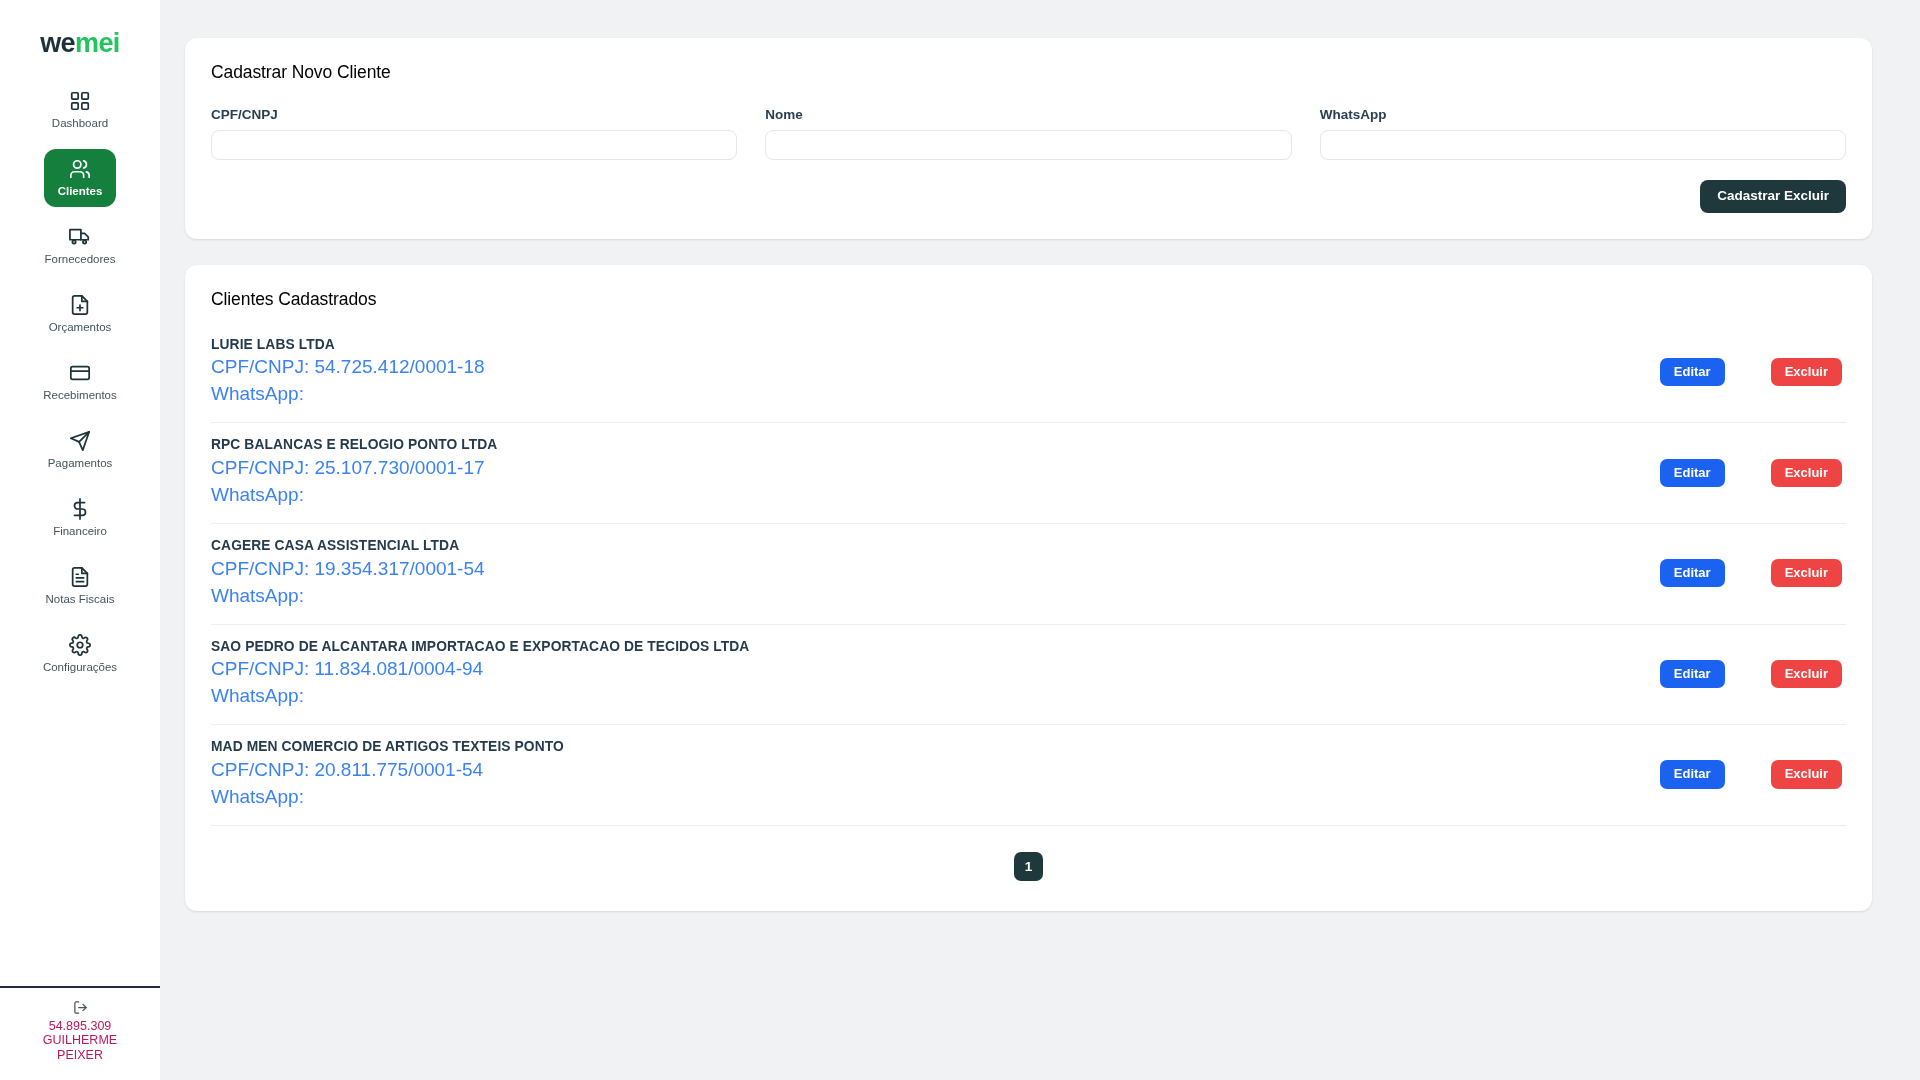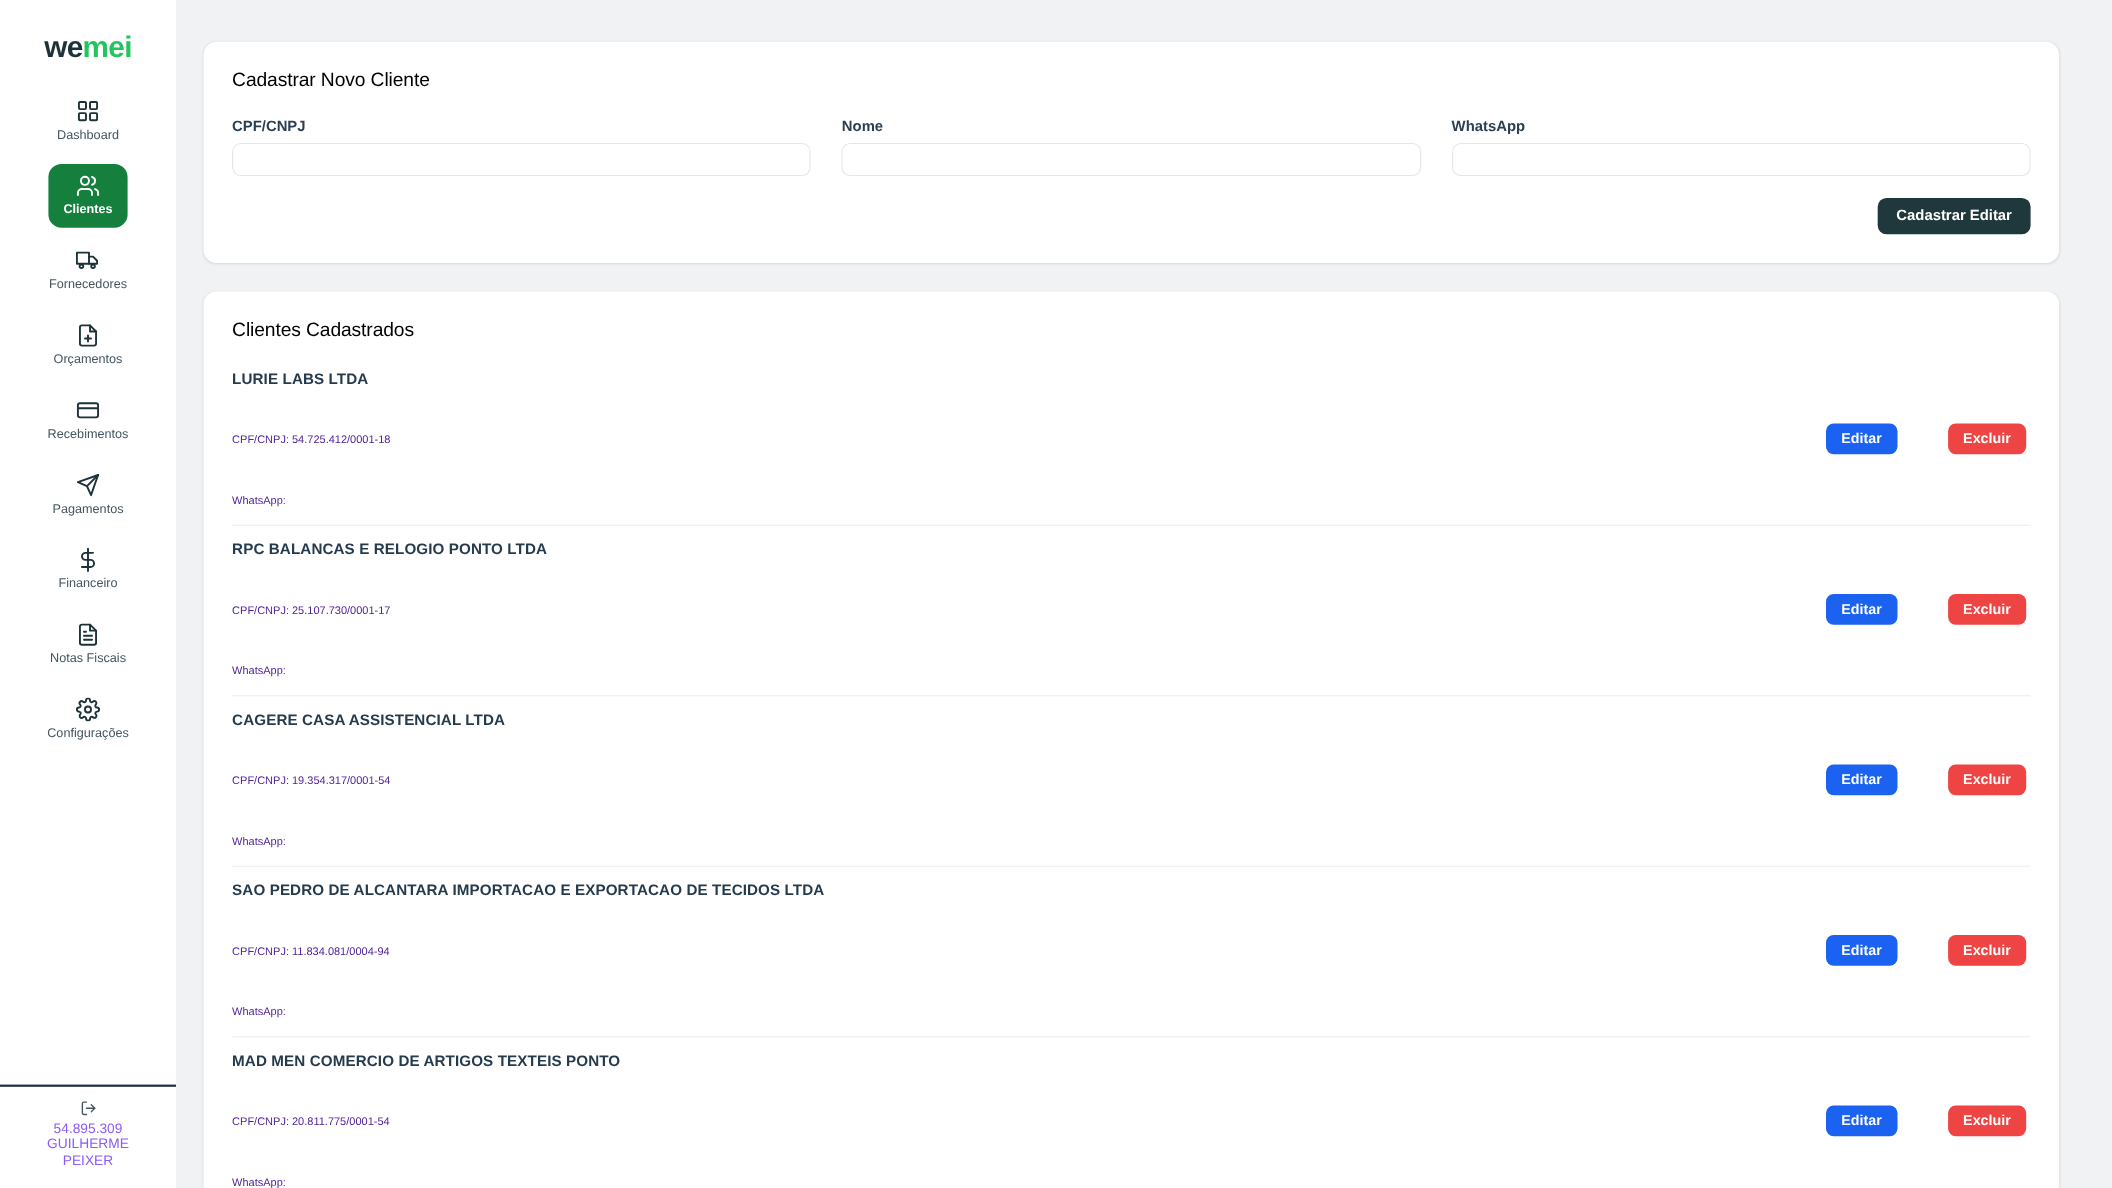--- a/index.html
+++ b/index.html
@@ -105,21 +105,21 @@
   .logout-icon {
     width: 15px;
     height: 15px;
     color: #44555f;
     display: block;
   }
   .logout-icon svg { width: 15px; height: 15px; display: block; }
   .user-name {
     font-size: 12.5px;
     line-height: 1.15;
-    color: #8b5cf6;
+    color: #be185d;
     text-align: center;
     max-width: 120px;
   }
 
   
   .main {
     flex: 1 1 auto;
     height: 1080px;
     padding: 38px 48px 0 25px;
     overflow: hidden;
@@ -200,24 +200,23 @@
 
   .client-info { min-width: 0; }
   .client-name {
     font-size: 13.8px;
     font-weight: 600;
     color: #253b4d;
     line-height: 1.35;
     letter-spacing: 0.1px;
   }
   .client-meta {
-    font-size: 10px;
-    color: #4c1d95;
+    font-size: 19px;
+    color: #3b82f6;
     line-height: 1.42;
-    margin-top: 40px;
   }
 
   .row-actions {
     display: flex;
     gap: 9px;
     flex: 0 0 auto;
     padding-right: 4px;
   }
   .btn-edit, .btn-delete {
     border: none;
@@ -403,21 +402,21 @@
         </div>
 
         <div class="field">
           <label class="field-label">WhatsApp</label>
           <input class="field-input" type="text" placeholder="" style="">
         </div>
 
       </div>
 
       <div class="form-actions">
-        <button class="btn-primary">Cadastrar Editar</button>
+        <button class="btn-primary">Cadastrar Excluir</button>
       </div>
     </section>
 
     <section class="card">
       <h2 class="card-title">Clientes Cadastrados</h2>
 
       <div class="client-list" id="client-list">
           <div class="client-row">
             <div class="client-info">
               <div class="client-name">LURIE LABS LTDA</div>

